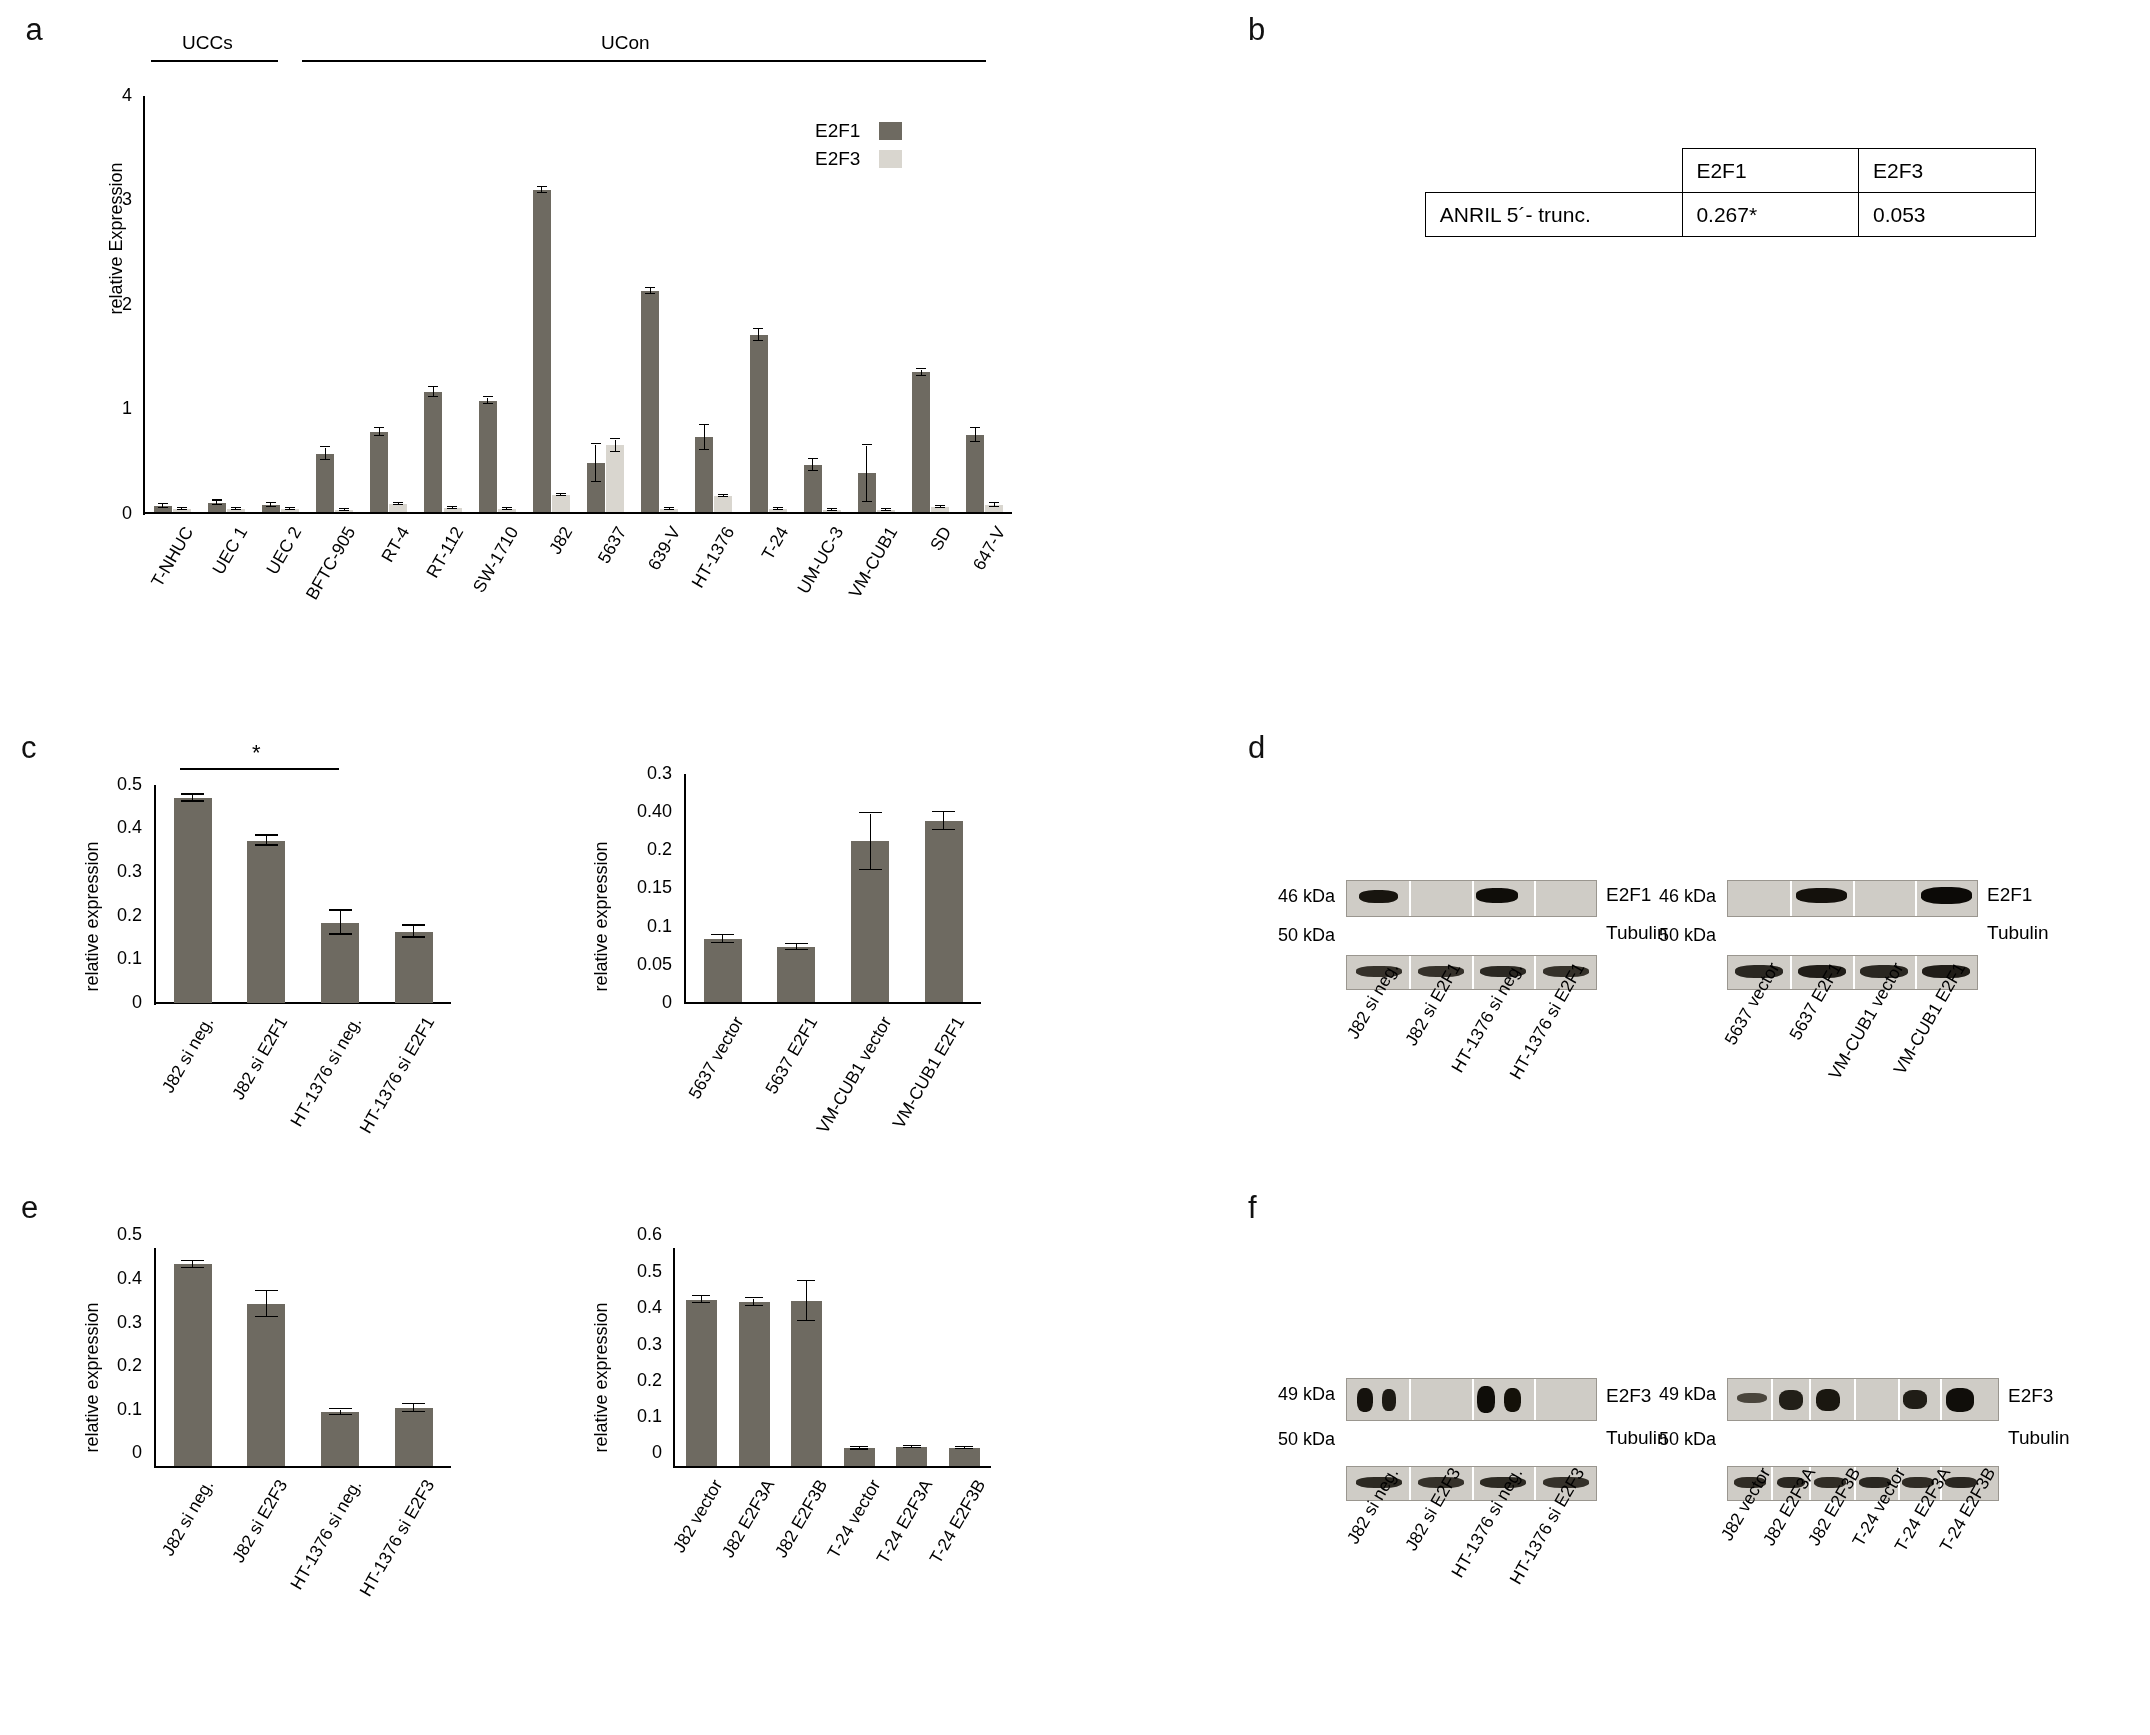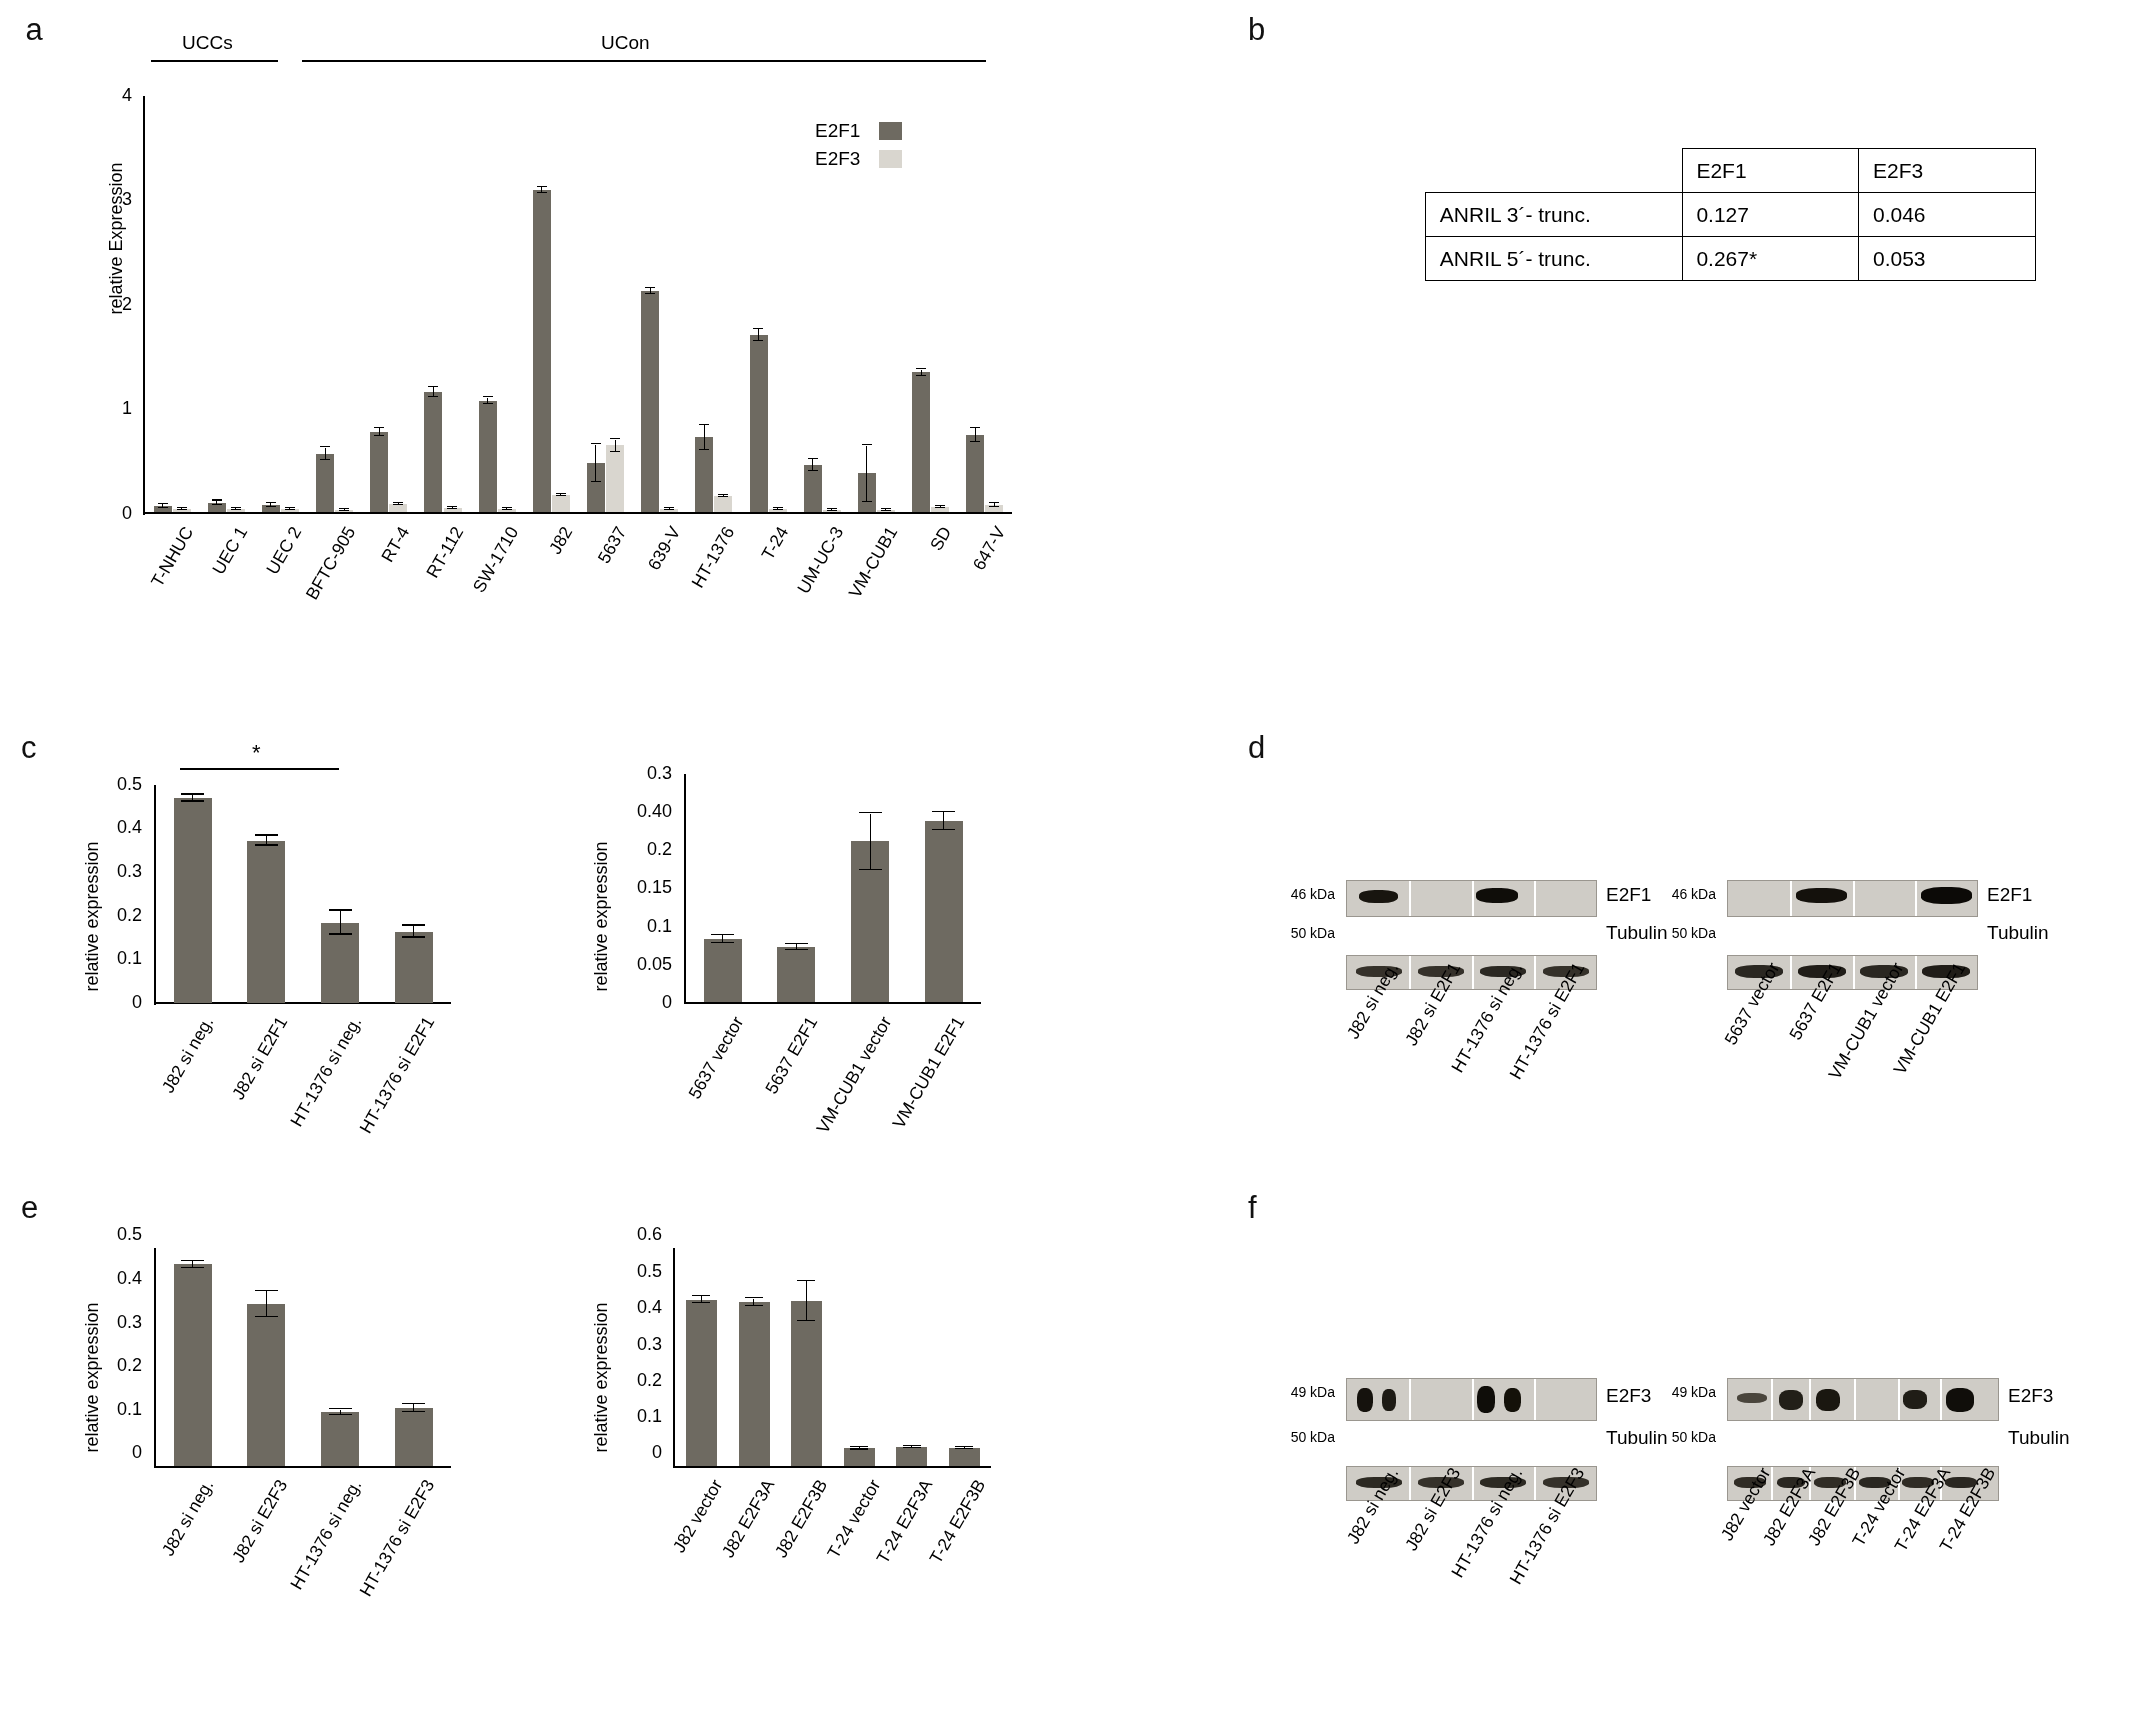--- a/index.html
+++ b/index.html
@@ -27,21 +27,21 @@
   #tableB td,#tableB th{border:1.1px solid #000;padding:9.5px 13.8px;font-weight:normal;text-align:left;}
   #tableB td.val{width:148px;}
   #tableB td.hdr{width:228px;}
   #tableB th.corner{border:none;}
 
   
   .blot-wrap{position:absolute;}
   .blot-band-row{position:relative;background:#cfccc6;border:0.5px solid #9a968f;overflow:hidden;}
   .blot-band{position:absolute;border-radius:40%;filter:blur(0.6px);}
   .blot-sep{position:absolute;background:#ffffff;width:2.1px;top:0;bottom:0;}
-  .kda{position:absolute;font-size:14px;text-align:right;white-space:nowrap;}
+  .kda{position:absolute;font-size:18px;text-align:right;white-space:nowrap;}
   .blot-name{position:absolute;font-size:19px;white-space:nowrap;}
   .blot-lane-lbl{position:absolute;font-size:17.5px;white-space:nowrap;transform-origin:right top;transform:rotate(-60deg);text-align:right;}
   .sig-line{position:absolute;background:#000;height:2.1px;}
   .sig-star{position:absolute;font-size:22px;}
   .grp-line{position:absolute;background:#000;height:2.6px;}
   .grp-lbl{position:absolute;font-size:19px;white-space:nowrap;}
 </style>
 </head>
 <body>
 
@@ -227,25 +227,20 @@
 </div>
 
 <table id="tableB">
   <tbody>
       <tr>
     <th class="corner"></th>
     <th class="val">E2F1</th>
     <th class="val">E2F3</th>
   </tr>
   <tr>
-    <td class="hdr">ANRIL 3´- trunc.</td>
-    <td class="val">0.127</td>
-    <td class="val">0.046</td>
-  </tr>
-  <tr>
     <td class="hdr">ANRIL 5´- trunc.</td>
     <td class="val">0.267*</td>
     <td class="val">0.053</td>
   </tr>
 </tbody>
   </table>
 
 <div class="abs" style="left:69px;top:758px;width:434px;height:403px;">
   <div class="ylabel" style="left:-93px;top:148px;width:233px;text-align:center;transform:rotate(-90deg);">relative expression</div>
   <div class="axis-line" style="left:85px;top:26.5px;width:2.1px;height:220px;"></div>

